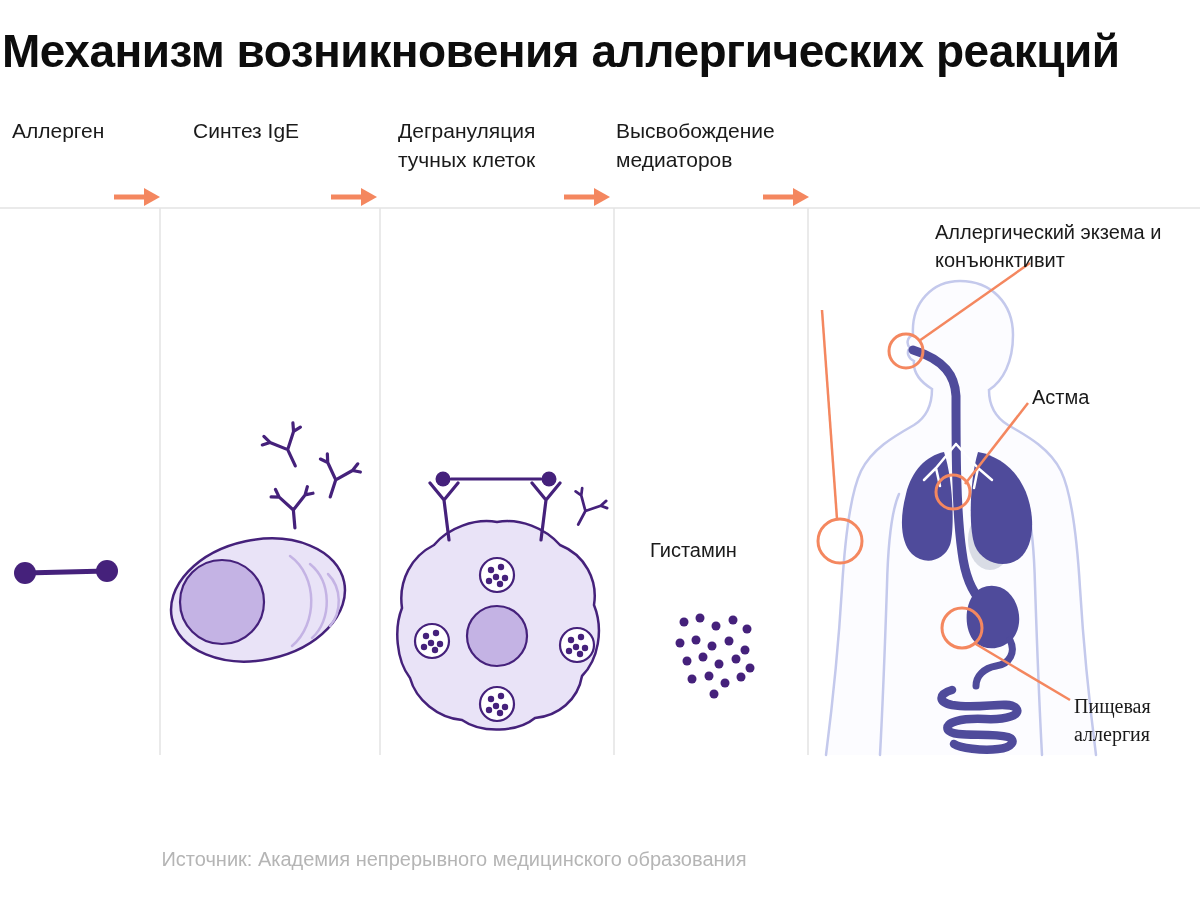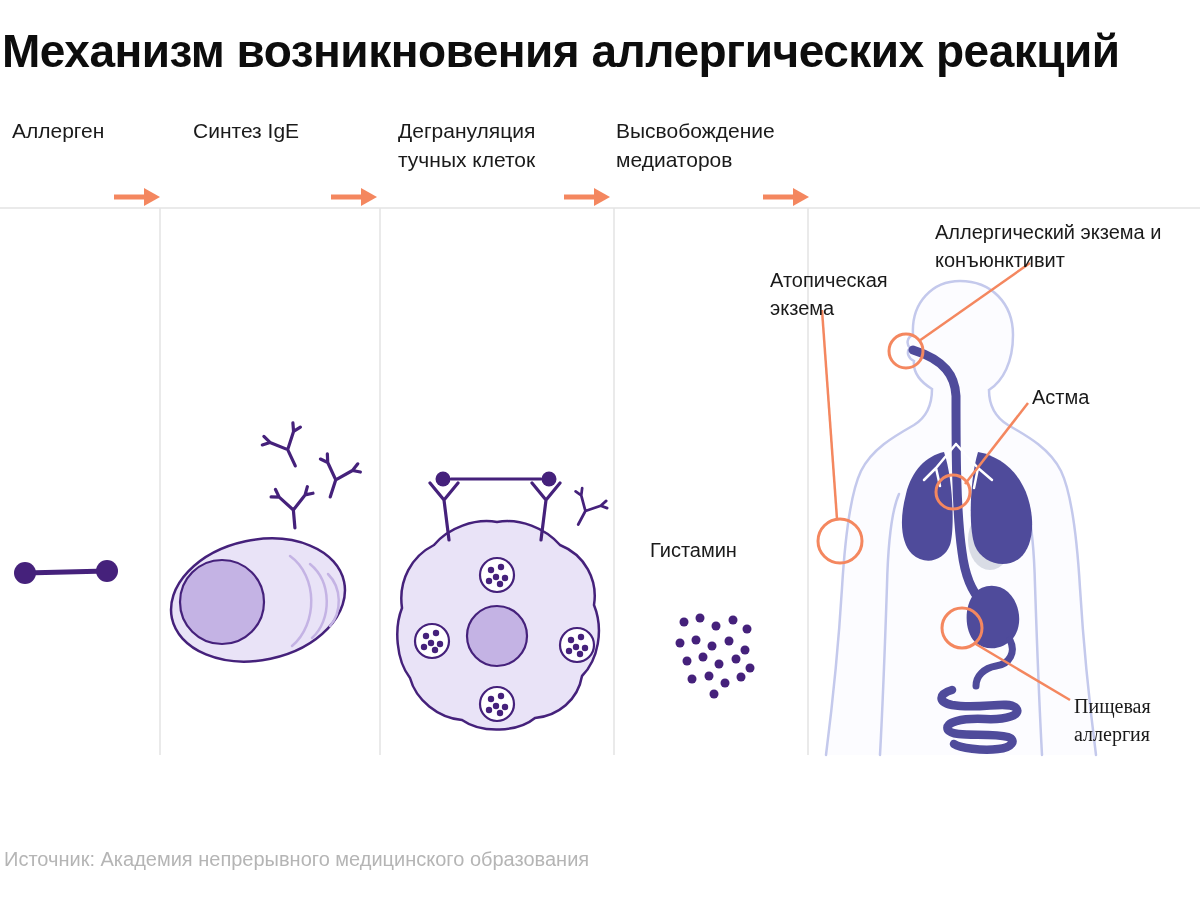--- a/index.html
+++ b/index.html
@@ -184,18 +184,17 @@
   <div class="abs stage-label" style="left:12px;top:116px;width:140px;">Аллерген</div>
   <div class="abs stage-label" style="left:193px;top:116px;width:170px;">Синтез IgE</div>
   <div class="abs stage-label" style="left:616px;top:116px;width:180px;">Высвобождение медиаторов</div>
   <div class="abs stage-label" style="left:398px;top:116px;width:200px;">Дегрануляция тучных клеток</div>
 
   <div class="abs mediators-label" style="left:650px;top:534px;width:160px;">
     <div>Гистамин</div>
   </div>
 
   <div class="abs body-label" style="left:935px;top:218px;width:245px;">Аллергический экзема и конъюнктивит</div>
-  <div class="abs body-label" style="left:770px;top:266px;width:140px;">Атопическая экзема</div>
   <div class="abs body-label" style="left:1032px;top:383px;width:110px;">Астма</div>
   <div class="abs body-label" style="left:1074px;top:692px;width:110px;font-family:Liberation Serif, serif;">Пищевая аллергия</div>
 
-  <div class="abs source" style="left:4px;top:848px;width:900px;">Источник: Академия непрерывного медицинского образования</div>
+  <div class="abs source" style="left:4px;top:848px;width:900px;text-align:center;">Источник: Академия непрерывного медицинского образования</div>
 </div>
 
 </body></html>

